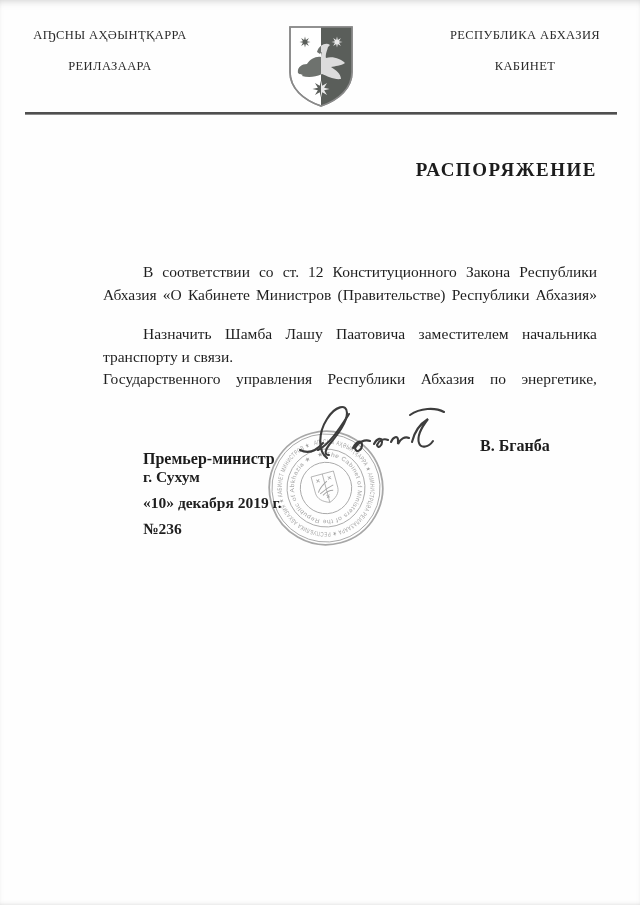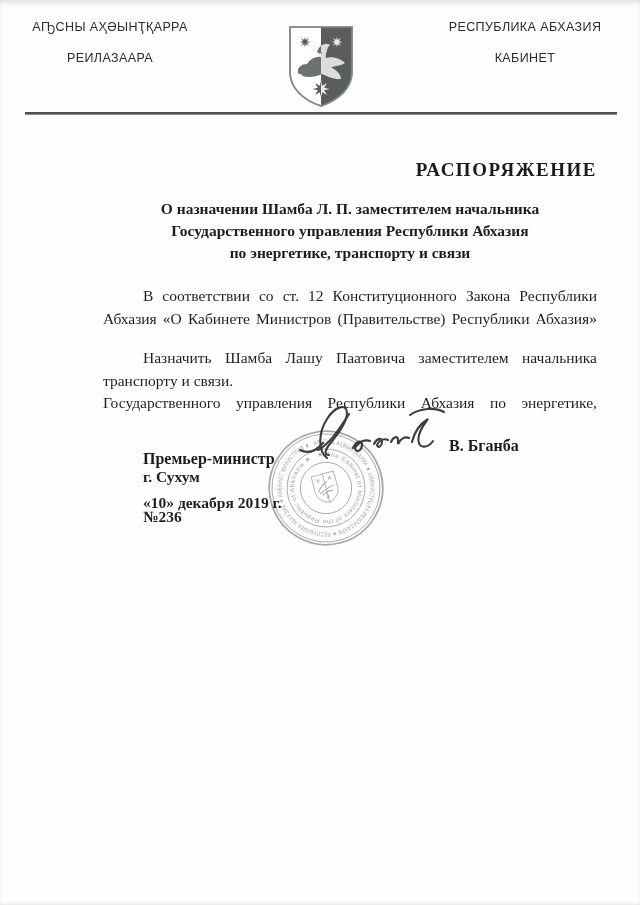--- a/index.html
+++ b/index.html
@@ -6,22 +6,22 @@
   html,body { background:#ffffff; }
   body { width:640px; height:905px; position:relative; font-family:"Liberation Serif","DejaVu Serif",serif; color:#212121; }
 
   .page {
     position:absolute; inset:0; background:#fefefe; overflow:hidden;
     box-shadow: inset 0 6px 8px -6px rgba(150,150,150,.55), inset 0 -3px 4px -3px rgba(180,180,180,.5);
   }
 
   
   .hdr-block {
-    position:absolute; top:12px; width:190px;
-    font-family:Liberation Sans, sans-serif;
+    position:absolute; top:20px; width:190px;
+    font-family:Liberation Serif, serif;
     font-size:12.5px; letter-spacing:.4px; color:#2b2b2b;
     text-align:center; line-height:31px;
   }
   .hdr-left  { left:15px;  }
   .hdr-right { left:430px; }
 
   .emblem { position:absolute; left:288px; top:25px; }
 
   .rule {
     position:absolute; left:25px; top:112px; width:592px; height:3px;
@@ -32,36 +32,36 @@
   .title {
     position:absolute; left:103px; top:159px; width:494px;
     text-align:right; font-weight:bold; font-size:19px; letter-spacing:1.5px; color:#1c1c1c;
   }
   .subject {
     position:absolute; left:103px; top:198px; width:494px;
     text-align:center; font-weight:bold; font-size:15.5px; line-height:22px; color:#1c1c1c;
   }
 
   
-  .bodytext { position:absolute; left:103px; top:261px; width:494px; font-size:15.5px; line-height:22.5px; color:#1f1f1f;margin-top:24px; }
+  .bodytext { position:absolute; left:103px; top:261px; width:494px; font-size:15.5px; line-height:22.5px; color:#1f1f1f; }
   .para { margin-bottom:17px; }
   .ln { text-align:justify; text-align-last:justify; white-space:nowrap; }
   .ln.first { text-indent:40px; }
   .ln.last { text-align-last:left; white-space:normal; }
 
   
   .sig-label { position:absolute; left:143px; top:450px; font-weight:bold; font-size:16px; color:#1c1c1c; }
-  .sig-name  { position:absolute; left:449px; top:437px; font-weight:bold; font-size:16px; color:#1c1c1c; }
+  .sig-name  { position:absolute; left:480px; top:437px; font-weight:bold; font-size:16px; color:#1c1c1c; }
   .stamp { position:absolute; left:264px; top:426px; opacity:.82; }
   .autograph { position:absolute; left:296px; top:402px; }
 
   .footer-line { position:absolute; left:143px; font-size:15.5px; color:#1f1f1f;font-weight:bold; }
   .city { top:468px; }
   .date { top:494px; }
-  .num  { top:508px; }
+  .num  { top:520px; }
 </style>
 </head>
 <body>
 
 <div class="page">
 
   <div class="hdr-block hdr-left">
     <div>АҦСНЫ АҲӘЫНҬҚАРРА</div>
     <div>РЕИЛАЗААРА</div>
   </div>
@@ -100,25 +100,20 @@
 
   <div class="hdr-block hdr-right">
     <div>РЕСПУБЛИКА АБХАЗИЯ</div>
     <div>КАБИНЕТ</div>
   </div>
 
   <div class="rule"></div>
 
   <div class="title">РАСПОРЯЖЕНИЕ</div>
 
-  <div class="subject">
-    <div>О назначении Шамба Л. П. заместителем начальника</div>
-    <div>Государственного управления Республики Абхазия</div>
-    <div>по энергетике, транспорту и связи</div>
-  </div>
 
   <div class="bodytext">
     <div class="para">
       <div class="ln first">В соответствии со ст. 12 Конституционного Закона Республики</div>
       <div class="ln">Абхазия «О Кабинете Министров (Правительстве) Республики Абхазия»</div>
     </div>
     <div class="para">
       <div class="ln first">Назначить Шамба Лашу Паатовича заместителем начальника</div>
       <div class="ln last">транспорту и связи.</div>
       <div class="ln">Государственного управления Республики Абхазия по энергетике,</div>

